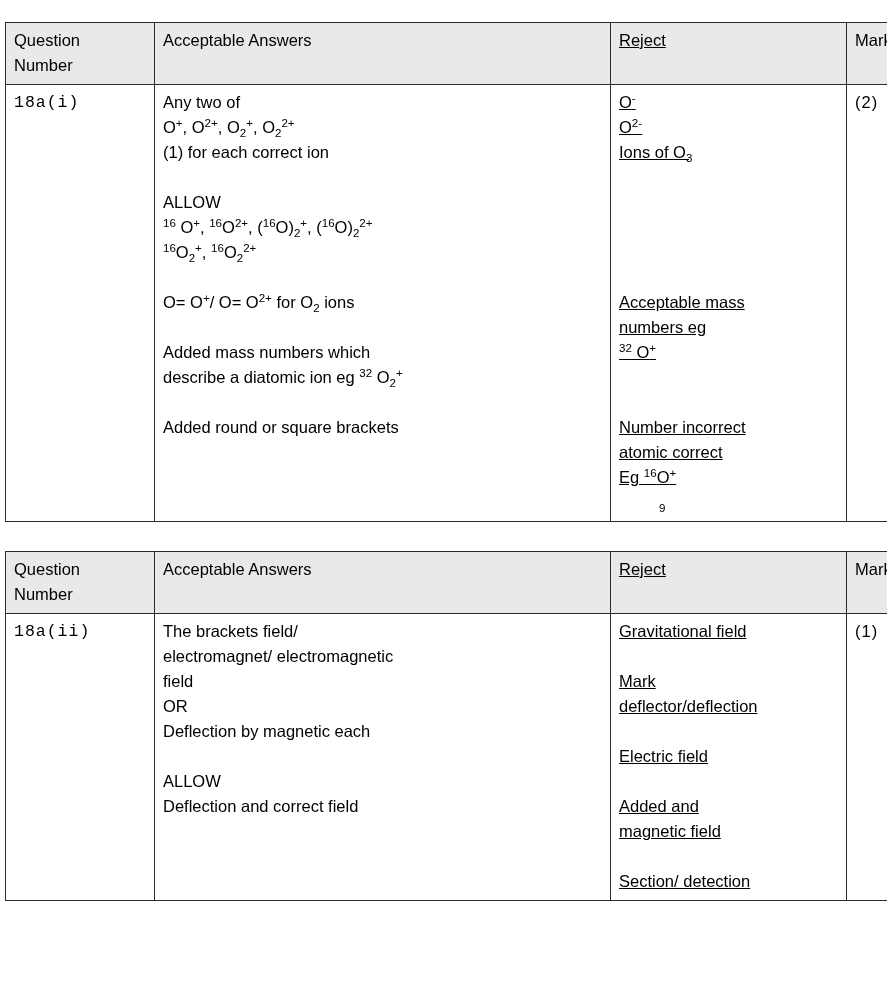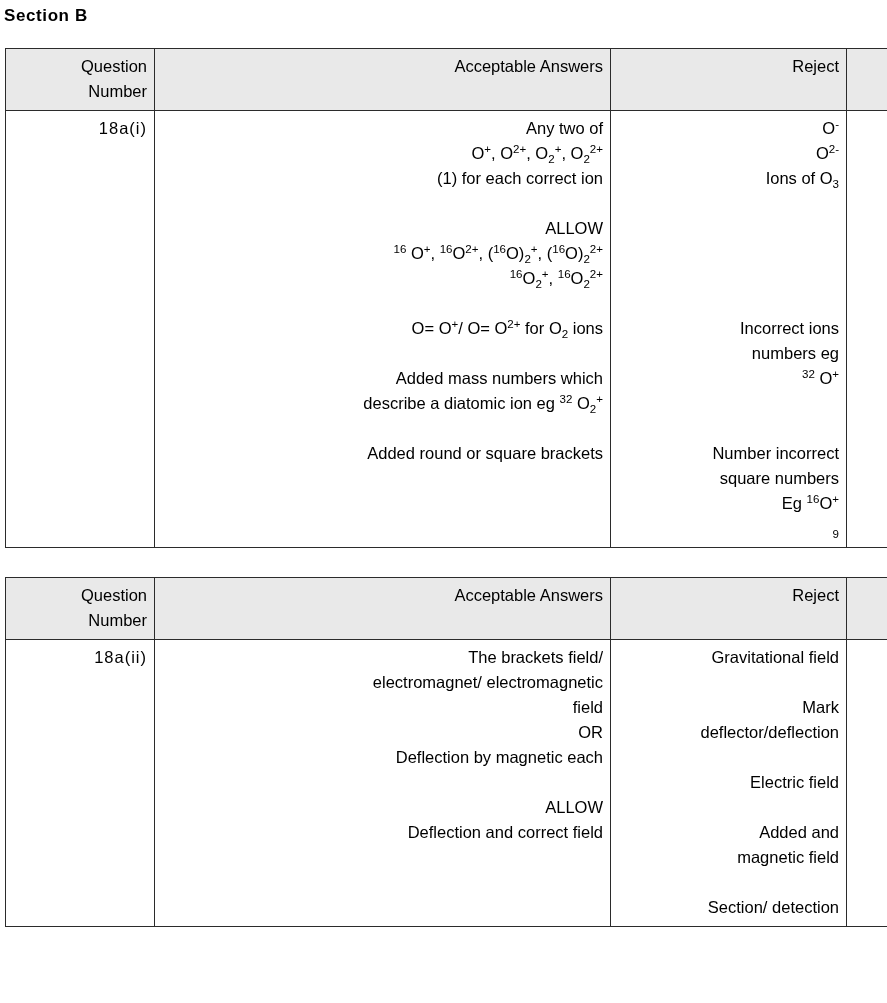--- a/index.html
+++ b/index.html
@@ -35,31 +35,31 @@
     border: 1.5px solid #2b2b2b;
   }
   table.mark-table td,
   table.mark-table th {
     border: 1px solid #2b2b2b;
     vertical-align: top;
     padding: 5px 7px 6px 8px;
     font-size: 16.5px;
     line-height: 25px;
     font-weight: normal;
-    text-align: right;
+    text-align: left;
   }
   table.mark-table thead th {
     background: #e9e9e9;
   }
   .col-qn   { width: 133px; }
   .col-ans  { width: 440px; }
-  .col-rej  { width: 220px; }
+  .col-rej  { width: 220px; text-decoration: underline; }
   .col-mark { width: 79px; }
 
-  .qn-cell { font-weight: bold; letter-spacing: 1px; }
+  .qn-cell { font-weight: bold; letter-spacing: 1px; font-family: Liberation Mono, monospace; }
   .mark-cell { font-weight: bold; letter-spacing: 1px; }
 
   .hdr-label { display: block; }
 
   .line { display: block; white-space: pre-wrap; }
   .blank { display: block; height: 25px; }
 
   sup, sub {
     font-size: 0.70em;
     line-height: 0;
@@ -69,21 +69,20 @@
 
   .table-gap { height: 29px; }
 
   .nine-indent { display: block; padding-left: 40px; }
 </style>
 </head>
 <body>
 
 <div class="page">
 
-  <div class="section-heading">Section B</div>
 
   <div style="height:22px"></div>
 
   <table class="mark-table">
     <thead>
       <tr>
         <th class="col-qn">
           <span class="hdr-label">Question</span>
           <span class="hdr-label">Number</span>
         </th>
@@ -113,27 +112,27 @@
         </td>
         <td class="col-rej">
           <span class="line">O<sup>-</sup></span>
           <span class="line">O<sup>2-</sup></span>
           <span class="line">Ions of O<sub>3</sub></span>
           <span class="blank"></span>
           <span class="blank"></span>
           <span class="blank"></span>
           <span class="blank"></span>
           <span class="blank"></span>
-          <span class="line">Incorrect ions</span>
+          <span class="line">Acceptable mass</span>
           <span class="line">numbers eg</span>
           <span class="line"><sup>32</sup> O<sup>+</sup></span>
           <span class="blank"></span>
           <span class="blank"></span>
           <span class="line">Number incorrect</span>
-          <span class="line">square numbers</span>
+          <span class="line">atomic correct</span>
           <span class="line">Eg <sup>16</sup>O<sup>+</sup></span>
           <span class="nine-indent"><sub>9</sub></span>
         </td>
         <td class="col-mark mark-cell">(2)</td>
       </tr>
     </tbody>
   </table>
 
   <div class="table-gap"></div>
 

